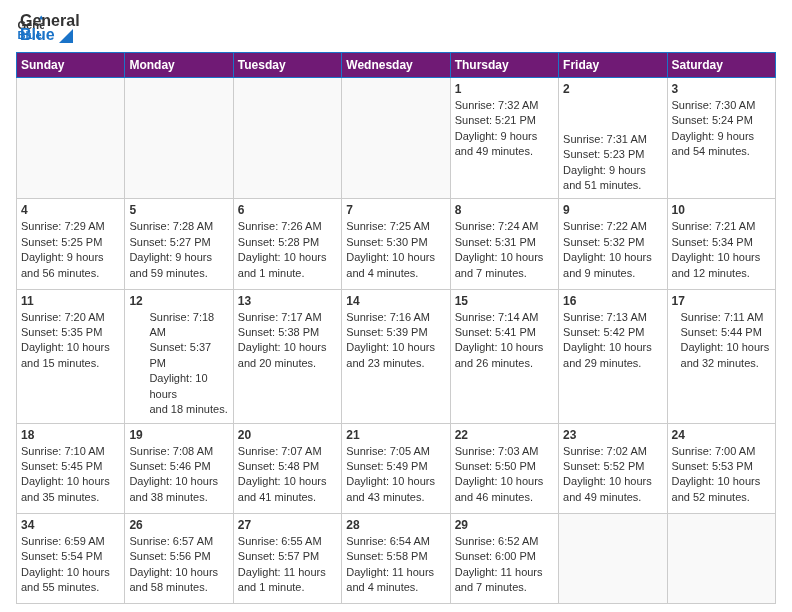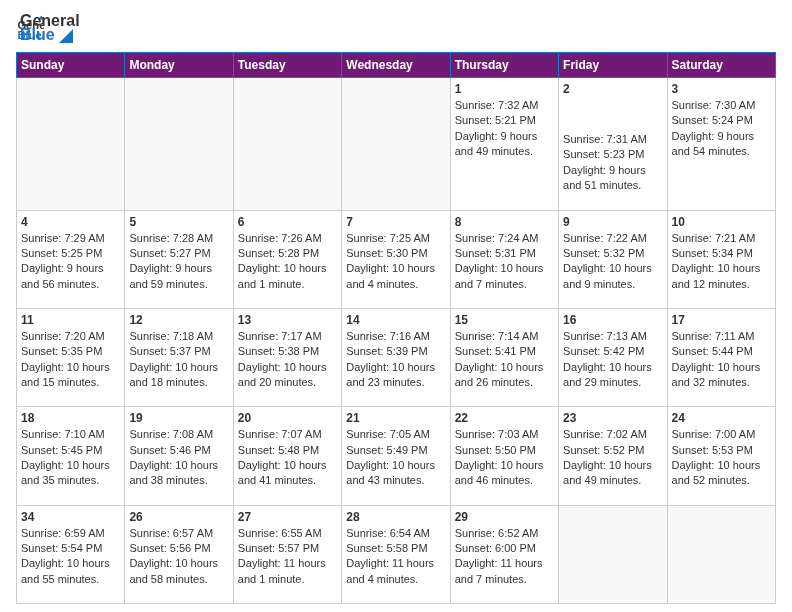--- a/index.html
+++ b/index.html
@@ -203,21 +203,21 @@
         <tr>
           <td>
             <div class="day-number">11</div>
             <div class="day-info" style="white-space: pre-line;">Sunrise: 7:20 AM
 Sunset: 5:35 PM
 Daylight: 10 hours
 and 15 minutes.</div>
           </td>
           <td>
             <div class="day-number">12</div>
-            <div class="day-info" style="white-space: pre-line;">Sunrise: 7:18 AM
+            <div class="day-info" style="white-space: pre-line; margin-left: 20px;">Sunrise: 7:18 AM
 Sunset: 5:37 PM
 Daylight: 10 hours
 and 18 minutes.</div>
           </td>
           <td>
             <div class="day-number">13</div>
             <div class="day-info" style="white-space: pre-line;">Sunrise: 7:17 AM
 Sunset: 5:38 PM
 Daylight: 10 hours
 and 20 minutes.</div>
@@ -238,21 +238,21 @@
           </td>
           <td>
             <div class="day-number">16</div>
             <div class="day-info" style="white-space: pre-line;">Sunrise: 7:13 AM
 Sunset: 5:42 PM
 Daylight: 10 hours
 and 29 minutes.</div>
           </td>
           <td>
             <div class="day-number">17</div>
-            <div class="day-info" style="white-space: pre-line;">Sunrise: 7:11 AM
+            <div class="day-info" style="white-space: pre-line; margin-left: 9px;">Sunrise: 7:11 AM
 Sunset: 5:44 PM
 Daylight: 10 hours
 and 32 minutes.</div>
           </td>
         </tr>
         <tr>
           <td>
             <div class="day-number">18</div>
             <div class="day-info" style="white-space: pre-line;">Sunrise: 7:10 AM
 Sunset: 5:45 PM

